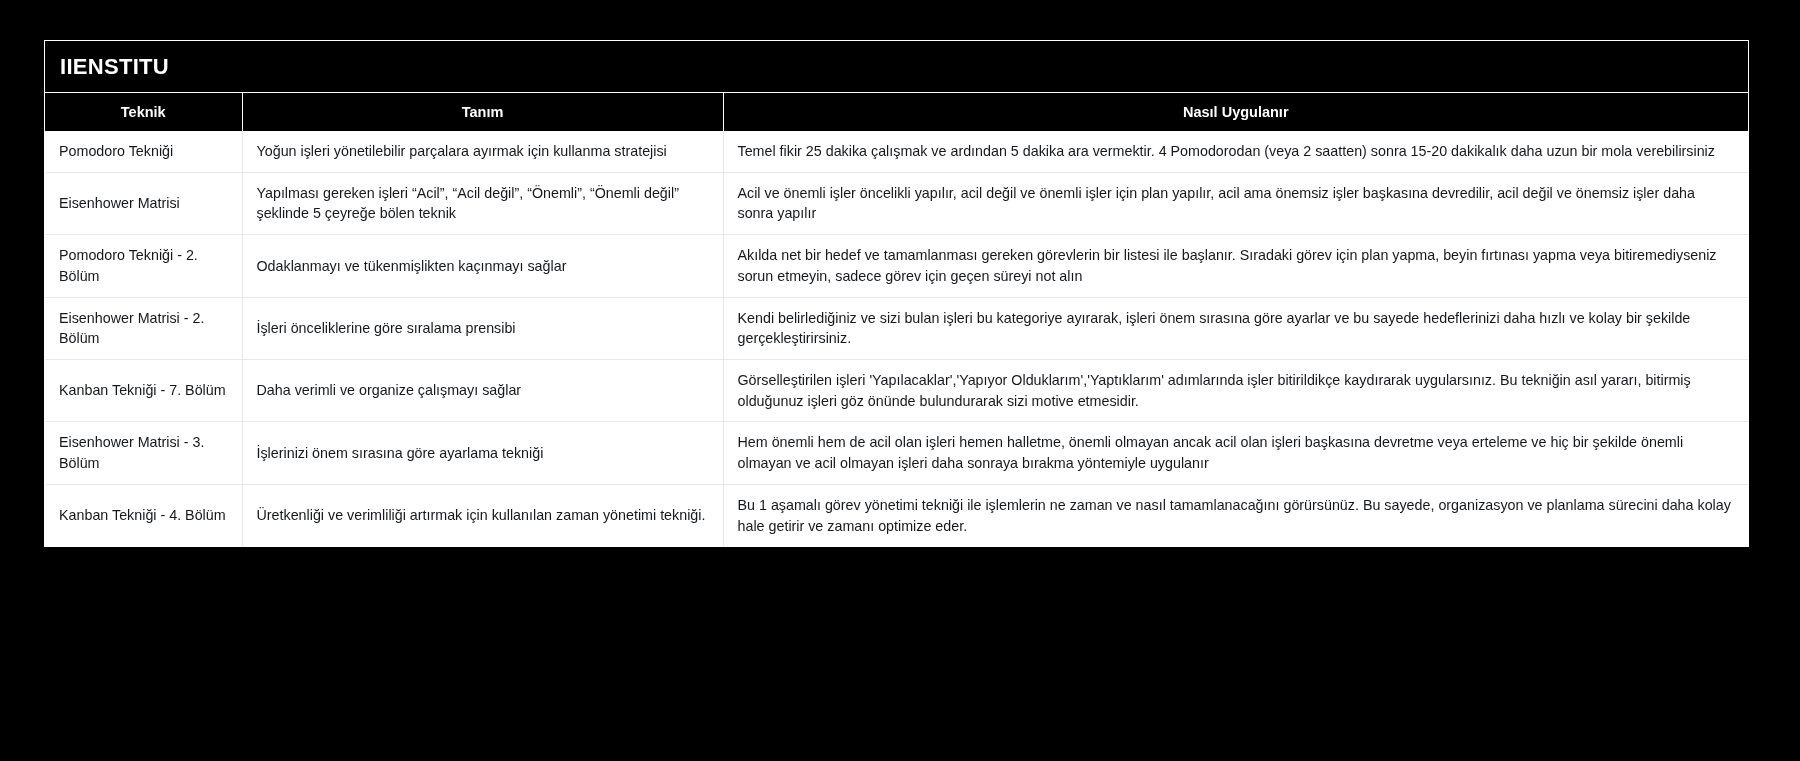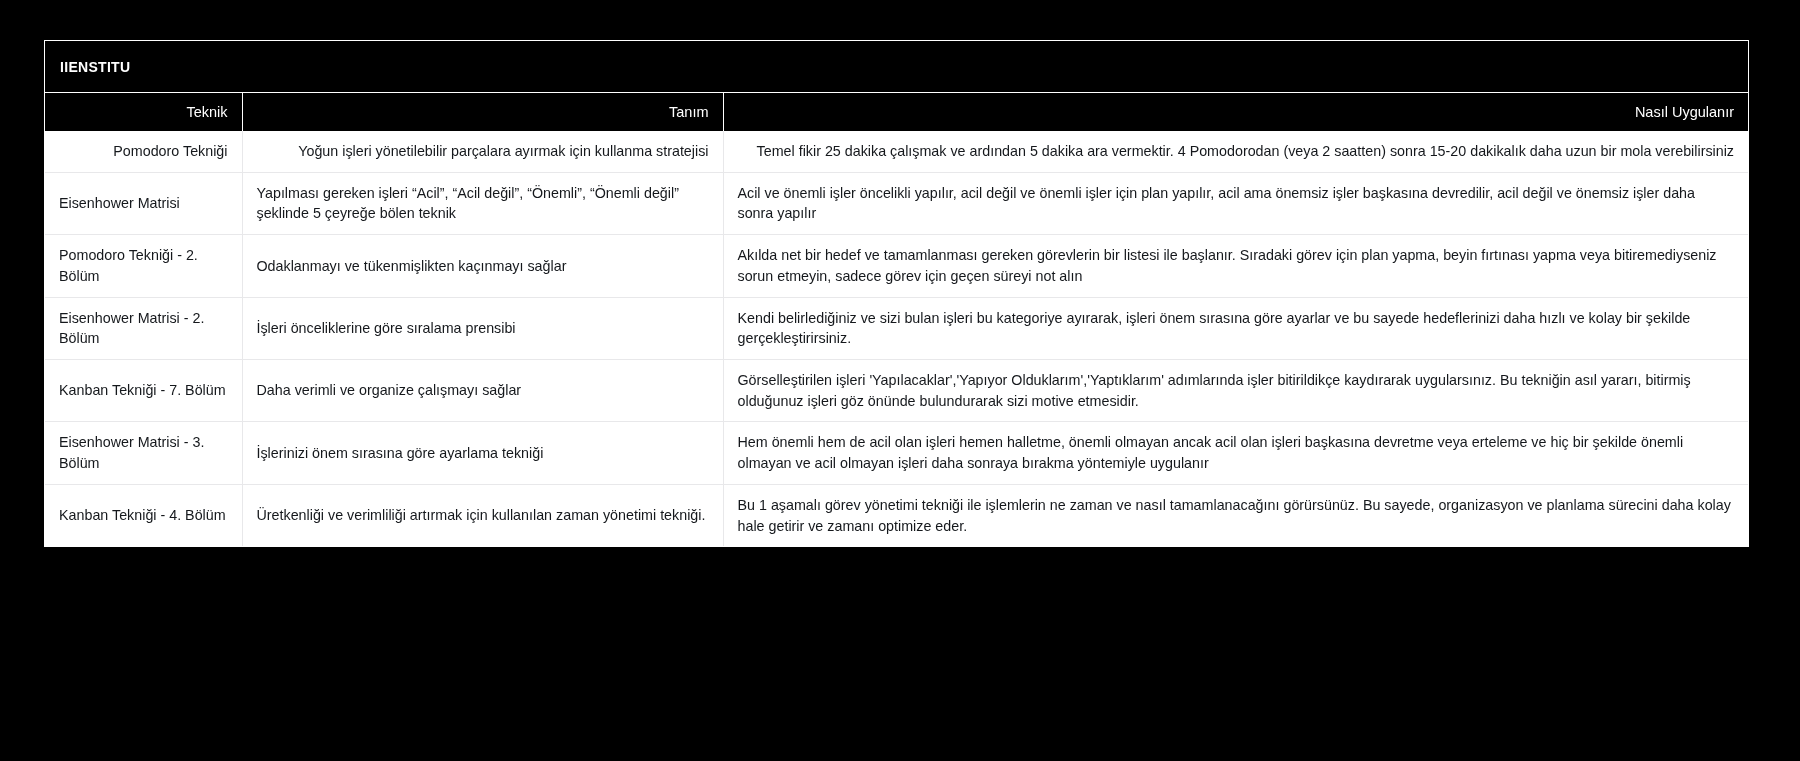--- a/index.html
+++ b/index.html
@@ -37,59 +37,59 @@
     background: #000000;
     display: flex;
     align-items: center;
     padding-left: 15px;
     border-bottom: 1px solid #ffffff;
     box-sizing: border-box;
   }
 
   .brand-title {
     color: #ffffff;
-    font-size: 14px;
+    font-size: 22px;
     font-weight: bold;
     letter-spacing: 0.3px;
     line-height: 1;
   }
 
   table.main {
     width: 100%;
     border-collapse: collapse;
     table-layout: fixed;
     background: #ffffff;
   }
 
   table.main thead th {
     background: #000000;
     color: #ffffff;
     font-size: 14.5px;
-    font-weight: normal;
-    text-align: right;
+    font-weight: bold;
+    text-align: center;
     padding: 11px 14px;
     border-right: 1px solid #ffffff;
     vertical-align: middle;
     box-sizing: border-box;
   }
   table.main thead th:last-child { border-right: none; margin-left: 11px; }
 
   table.main tbody td {
     font-size: 14.3px;
     color: #15181c;
     line-height: 1.45;
     padding: 10px 14px;
     border-top: 1px solid #e8e8ea;
     border-right: 1px solid #e8e8ea;
     vertical-align: middle;
     background: #ffffff;
     box-sizing: border-box;
   }
   table.main tbody td:last-child { border-right: none; }
-  table.main tbody tr:first-child td { border-top: none; text-align: right; }
+  table.main tbody tr:first-child td { border-top: none; }
 
   .col-teknik { width: 197px; }
   .col-tanim  { width: 481px; }
   .col-nasil  { width: auto; }
 
   td.cell-teknik { padding-left: 16px; }
   td.cell-tanim  { padding-left: 16px; margin-top: 15px; }
   td.cell-nasil  { padding-left: 14px; padding-right: 18px; margin-left: 12px; }
 </style>
 </head>

